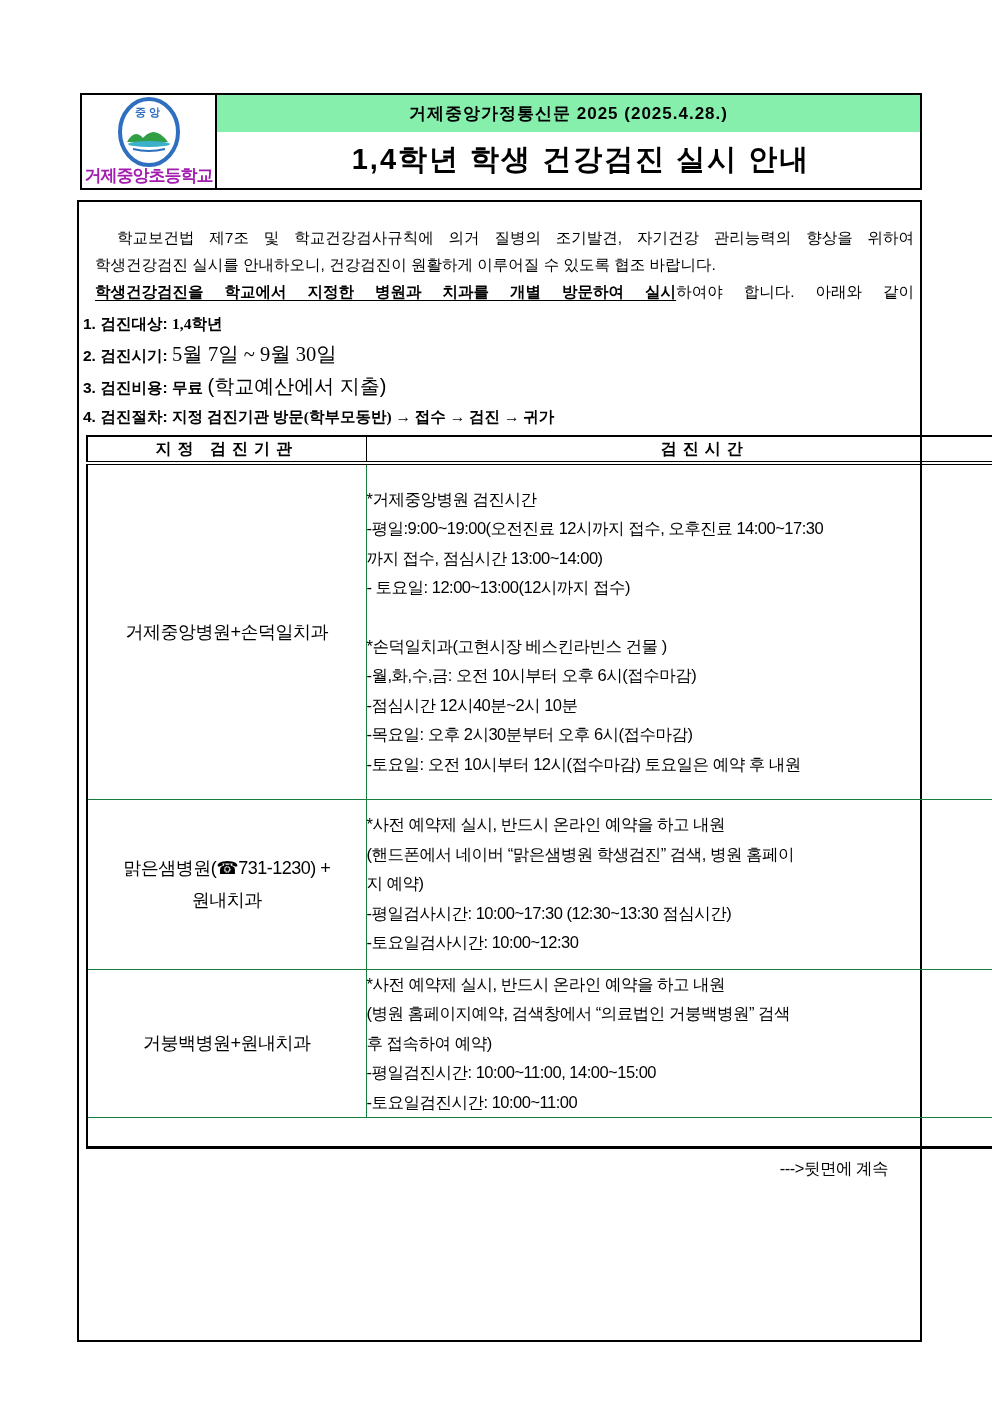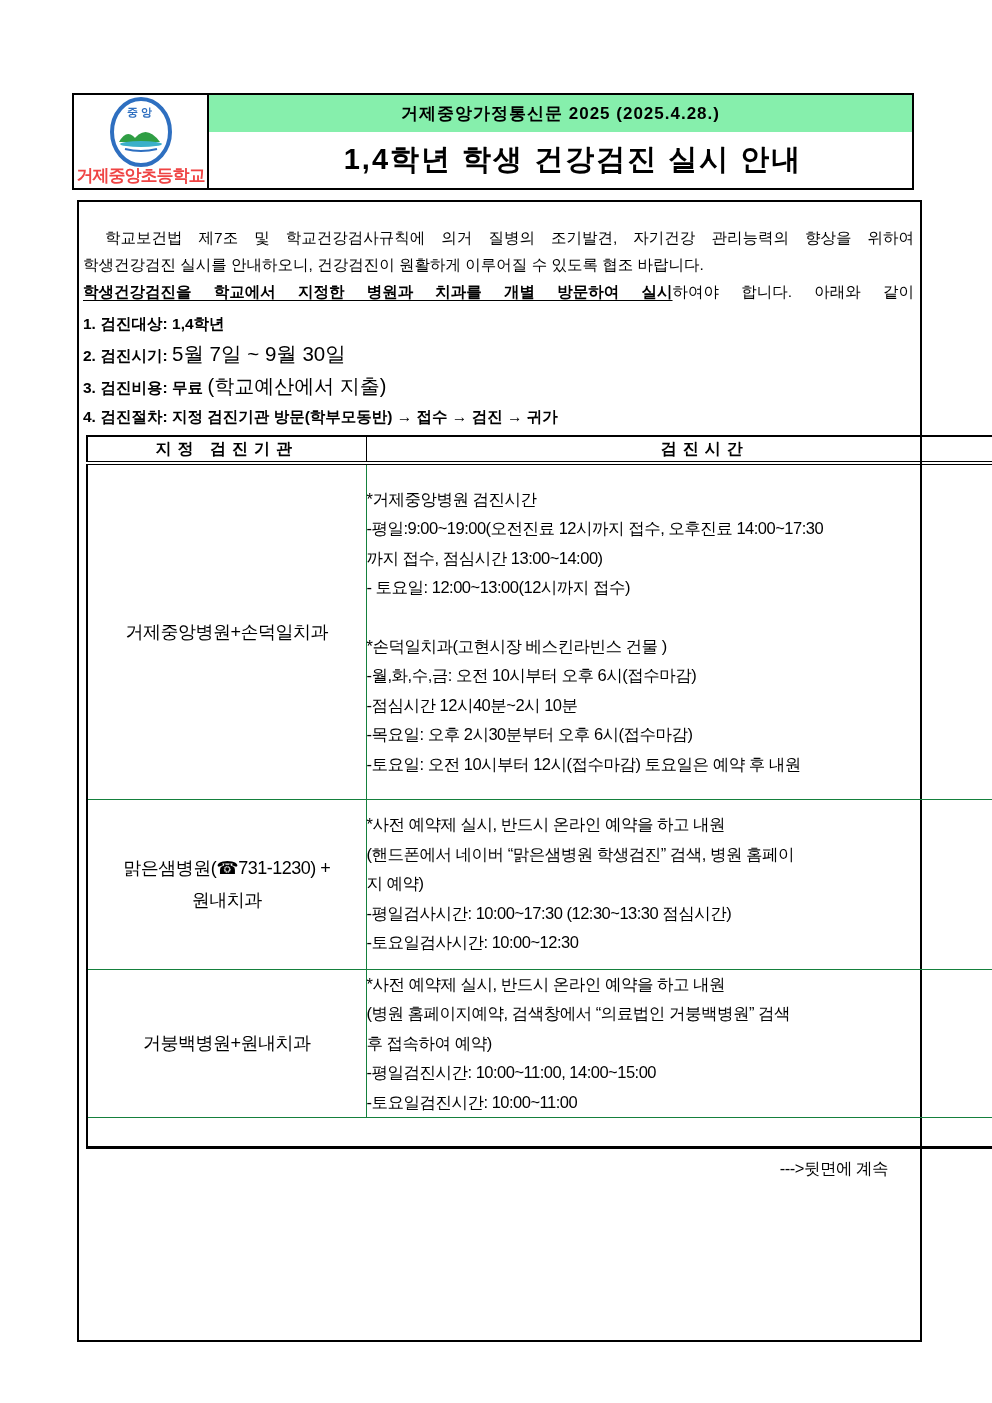--- a/index.html
+++ b/index.html
@@ -1,45 +1,45 @@
 <!DOCTYPE html>
 <html><head>
 <meta charset="utf-8">
 <style>
   html,body{margin:0;padding:0;background:#ffffff;}
   .page{position:relative;width:992px;height:1403px;background:#ffffff;overflow:hidden;
         font-family:"Liberation Sans","DejaVu Sans",sans-serif;color:#000;}
 
   
-  .header-box{position:absolute;left:72px;top:93px;width:838px;height:93px;
+  .header-box{position:absolute;left:80px;top:93px;width:838px;height:93px;
               border:2px solid #000;display:flex;}
   .logo-cell{width:133px;border-right:2px solid #000;position:relative;
              display:flex;flex-direction:column;align-items:center;}
   .logo-svg{margin-top:2px;}
   .school-name{position:absolute;bottom:1px;left:0;right:0;text-align:center;
                font-weight:bold;font-size:17px;letter-spacing:-1px;white-space:nowrap;}
   .header-right{flex:1;display:flex;flex-direction:column;}
   .strip{height:37px;display:flex;align-items:center;justify-content:center;
          font-size:17px;font-weight:bold;letter-spacing:1px;}
   .big-title{flex:1;display:flex;align-items:center;justify-content:center;
              font-size:29px;font-weight:bold;letter-spacing:2px;white-space:nowrap;padding-left:25px;}
 
   
   .content-box{position:absolute;left:77px;top:200px;width:841px;height:1138px;
                border:2px solid #000;padding:0;}
-  .intro{margin:22px 6px 4px 4px;font-size:15.5px;line-height:27px;}
+  .intro{margin:22px 6px 4px 16px;font-size:15.5px;line-height:27px;}
   .intro-line{white-space:nowrap;}
   .intro-line.just{text-align:justify;text-align-last:justify;white-space:normal;}
   .intro-line.indent{padding-left:22px;}
   .emph{font-weight:bold;text-decoration:underline;text-underline-offset:3px;}
 
   .items{margin:2px 4px 0 4px;}
   .item{line-height:29px;white-space:nowrap;}
   .item .no,.item .label{font-weight:bold;font-size:15.5px;}
-  .item .value{font-weight:bold;font-size:15.5px;}
+  .item .value{font-weight:bold;font-size:15.5px;font-family:Liberation Serif, serif;}
   .item .value.lg{font-weight:normal;font-size:20.5px;}
   .item.has-lg{line-height:32px;}
   .item .note{font-weight:normal;font-size:20px;}
 
   
   table.grid{border-collapse:collapse;table-layout:fixed;margin:4px 16px 0 7px;
              width:959px;border:2px solid #000;border-bottom-width:3px;}
   table.grid th{border:1px solid #000;border-bottom:4px double #000;height:24px;
                 font-size:16px;font-weight:bold;letter-spacing:6px;text-align:center;
                 padding:0;}
@@ -65,21 +65,21 @@
   <div class="header-box">
     <div class="logo-cell">
       <svg class="logo-svg" width="72" height="70" viewBox="0 0 72 70">
         <ellipse cx="36" cy="35" rx="29" ry="33" fill="#ffffff" stroke="#2e6fc0" stroke-width="4"></ellipse>
         <text x="36" y="19" text-anchor="middle" font-size="11" font-weight="bold" fill="#2e6fc0" letter-spacing="3">중앙</text>
         <path d="M14,45 Q23,29 33,45 Z" fill="#2f9e44"></path>
         <path d="M27,45 Q40,25 55,45 Z" fill="#2f9e44"></path>
         <ellipse cx="36" cy="47" rx="21" ry="3" fill="#3bb0c9"></ellipse>
         <path d="M20,52 Q36,56 52,52" fill="none" stroke="#2e6fc0" stroke-width="2"></path>
       </svg>
-      <div class="school-name" style="color:#ef4444">거제중앙초등학교</div>
+      <div class="school-name" style="color:#a21caf">거제중앙초등학교</div>
     </div>
     <div class="header-right">
       <div class="strip" style="background:#86efac">거제중앙가정통신문 2025 (2025.4.28.)</div>
       <div class="big-title">1,4학년 학생 건강검진 실시 안내</div>
     </div>
   </div>
 
   <div class="content-box">
 
     <div class="intro" id="intro">

